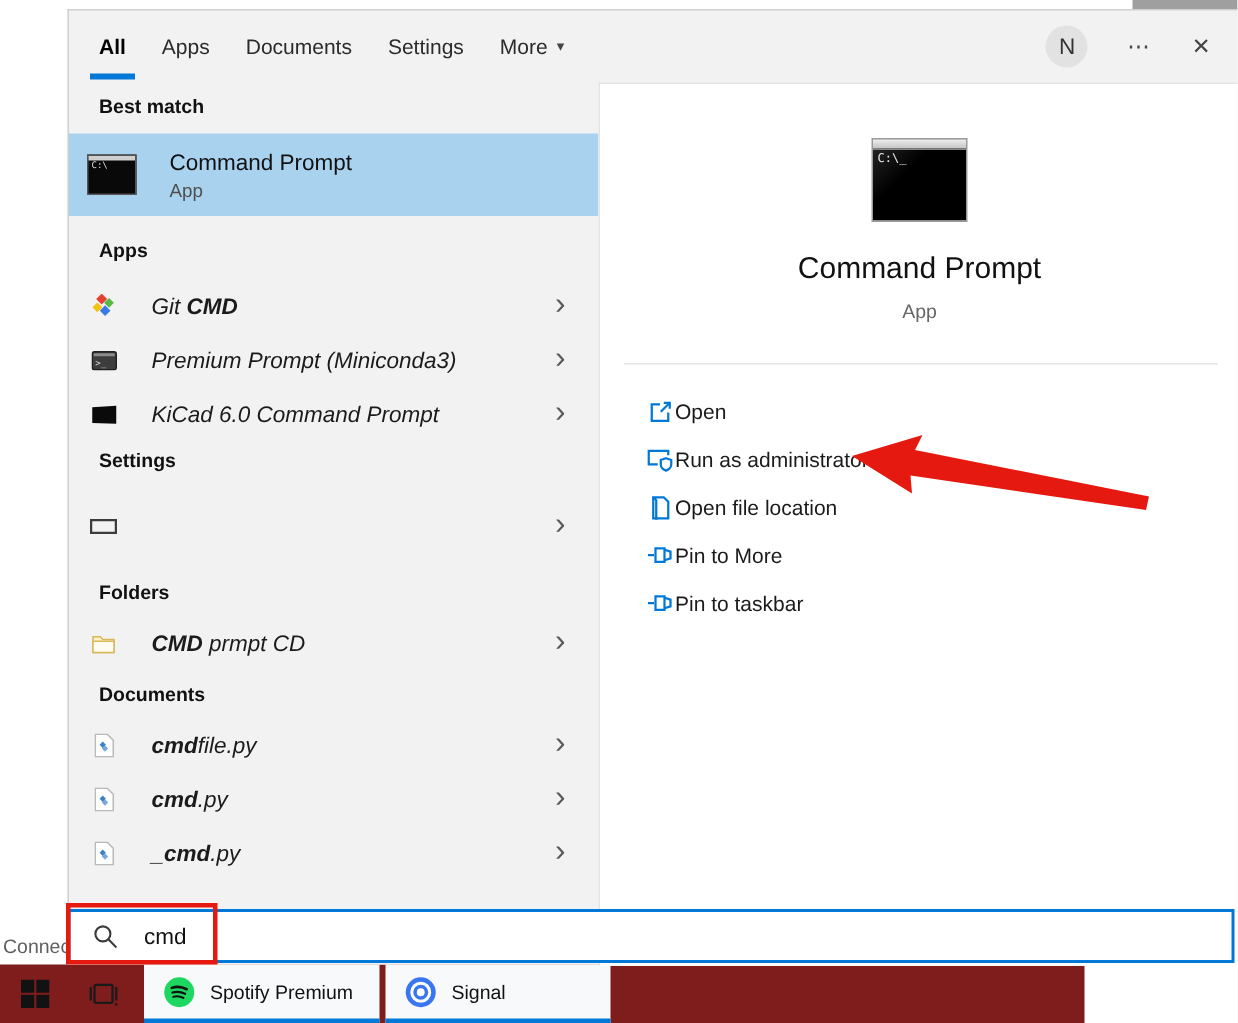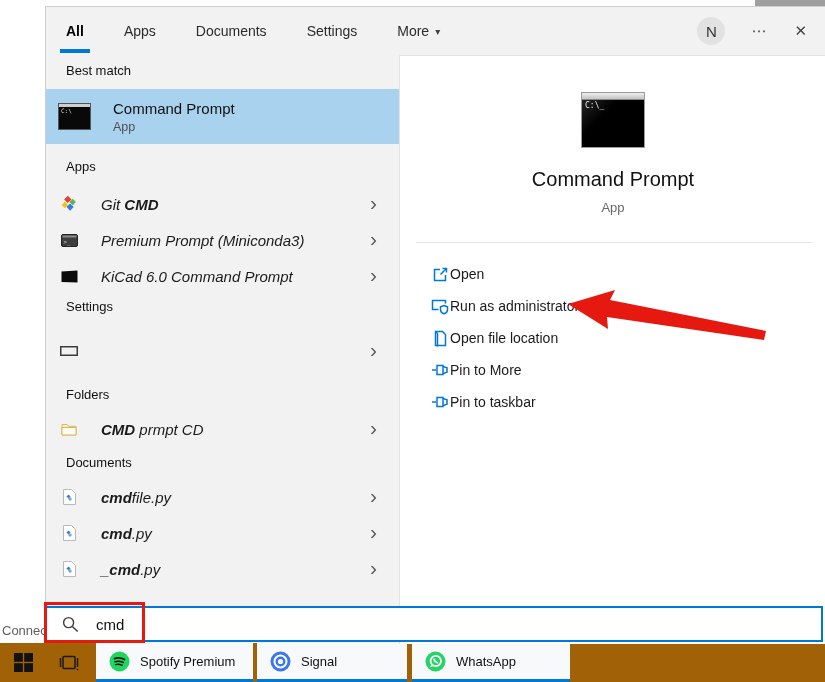--- a/index.html
+++ b/index.html
@@ -13,38 +13,38 @@
   
   .other-window-edge { left:755px; top:0; width:70px; height:6px; background:#9f9f9f; }
   .connect-label { left:2px; top:623px; font-size:13px; color:#5f5f5f; z-index:0; }
 
   
   .flyout { left:45px; top:6px; width:780px; height:637px; background:#f2f2f2;
             border-left:1px solid #cfcfcf; border-top:1px solid #cfcfcf; z-index:2; }
 
   
   .tabbar { position:absolute; left:0; top:0; width:100%; height:48px; display:flex;
-            align-items:center; padding-left:20px; gap:40px; }
+            align-items:center; padding-left:20px; gap:24px; }
   .tab { font-size:14px; color:#2b2b2b; position:relative; height:100%;
          display:flex; align-items:center; cursor:default; }
   .tab.active { font-weight:bold; color:#000; }
   .tab-underline { position:absolute; left:-6px; right:-6px; bottom:2px; height:4px;
                    background:var(--accent); }
   .tab-caret { font-size:10px; color:#444; margin-left:6px; }
   .win-controls { position:absolute; right:18px; top:0; height:48px; display:flex;
                   align-items:center; gap:26px; }
   .avatar { width:28px; height:28px; border-radius:50%; background:#e2e2e2;
             display:flex; align-items:center; justify-content:center;
             font-size:15px; color:#333; }
   .ellipsis-btn { font-size:15px; color:#444; letter-spacing:2px; }
   .close-btn { font-size:15px; color:#444; }
 
   
   .results-col { position:absolute; left:0; top:48px; width:353px; height:552px; }
-  .section-header { position:absolute; left:20px; font-size:13px; font-weight:normal; color:#111; }
+  .section-header { position:absolute; left:20px; font-size:13px; font-weight:bold; color:#111; }
   .result-item { position:absolute; left:0; width:353px; height:36px; display:flex;
                  align-items:center; padding-left:12px; }
   .result-item .icon-cell { width:22px; display:flex; justify-content:center; flex:none; }
   .result-item .label { margin-left:21px; font-size:15px; color:#1b1b1b; line-height:19px;font-style:italic; }
   .result-item .label b { font-weight:bold; }
   .chevron { position:absolute; right:22px; font-size:21px; line-height:16px; color:#5a5a5a;
              top:50%; transform:translateY(-56%); font-weight:normal; }
 
   .best-item { position:absolute; left:0; top:34px; width:353px; height:55px;
                background:var(--highlight); display:flex; align-items:center; padding-left:12px; }
@@ -85,21 +85,21 @@
                 padding-left:15px; z-index:3; }
   .search-text { margin-left:17px; font-size:15px; color:#111; }
   .search-glyph { color:#444; display:flex; }
 
   
   .anno-rect { left:44px; top:602px; width:101px; height:41px;
                border:3px solid var(--annotation); z-index:6; pointer-events:none; }
   .anno-arrow { left:0; top:0; width:825px; height:682px; z-index:6; pointer-events:none; }
 
   
-  .taskbar { left:0; top:643px; width:825px; height:39px; background:#a16207; z-index:1; }
+  .taskbar { left:0; top:643px; width:723px; height:39px; background:#7f1d1d; z-index:1; }
   .tb-btn { position:absolute; top:0; height:39px; display:flex; align-items:center;
             justify-content:center; }
   .tb-start { left:0; width:46px; }
   .tb-taskview { left:46px; width:46px; }
   .tb-app { background:#f8f9fb; border-bottom:3px solid var(--accent);
             justify-content:flex-start; padding-left:13px; }
   .tb-app .tb-label { font-size:13px; color:#111; margin-left:10px; }
   .tb-spotify { left:96px; width:157px; }
   .tb-signal  { left:257px; width:150px; }
   .tb-whatsapp{ left:412px; width:158px; }
@@ -360,29 +360,18 @@
     <span>
       <svg width="21" height="21" viewBox="0 0 21 21">
         <circle cx="10.5" cy="10.5" r="10" fill="#3a76f0"></circle>
         <circle cx="10.5" cy="10.5" r="6" fill="none" stroke="#fff" stroke-width="2"></circle>
         <circle cx="10.5" cy="10.5" r="2.6" fill="#fff"></circle>
       </svg>
     </span>
     <span class="tb-label">Signal</span>
   </div>
 
-  <div class="tb-btn tb-app tb-whatsapp">
-    <span>
-      <svg width="21" height="21" viewBox="0 0 21 21">
-        <circle cx="10.5" cy="10.5" r="10" fill="#25d366"></circle>
-        <circle cx="10.8" cy="10" r="5.2" fill="none" stroke="#fff" stroke-width="1.8"></circle>
-        <polygon points="5.2,16.2 6.6,12.6 9.2,14.8" fill="#fff"></polygon>
-        <path d="M9 8.2 q0.6 2.6 3.4 3.6" fill="none" stroke="#fff" stroke-width="1.6" stroke-linecap="round"></path>
-      </svg>
-    </span>
-    <span class="tb-label">WhatsApp</span>
-  </div>
 </div>
 
 <div class="abs anno-rect"></div>
 <svg class="abs anno-arrow" viewBox="0 0 825 682">
   <polygon points="568,304 615,290 610,300 766,331 764,340 607,317 608,329" fill="var(--annotation)"></polygon>
 </svg>
 
 </body></html>

